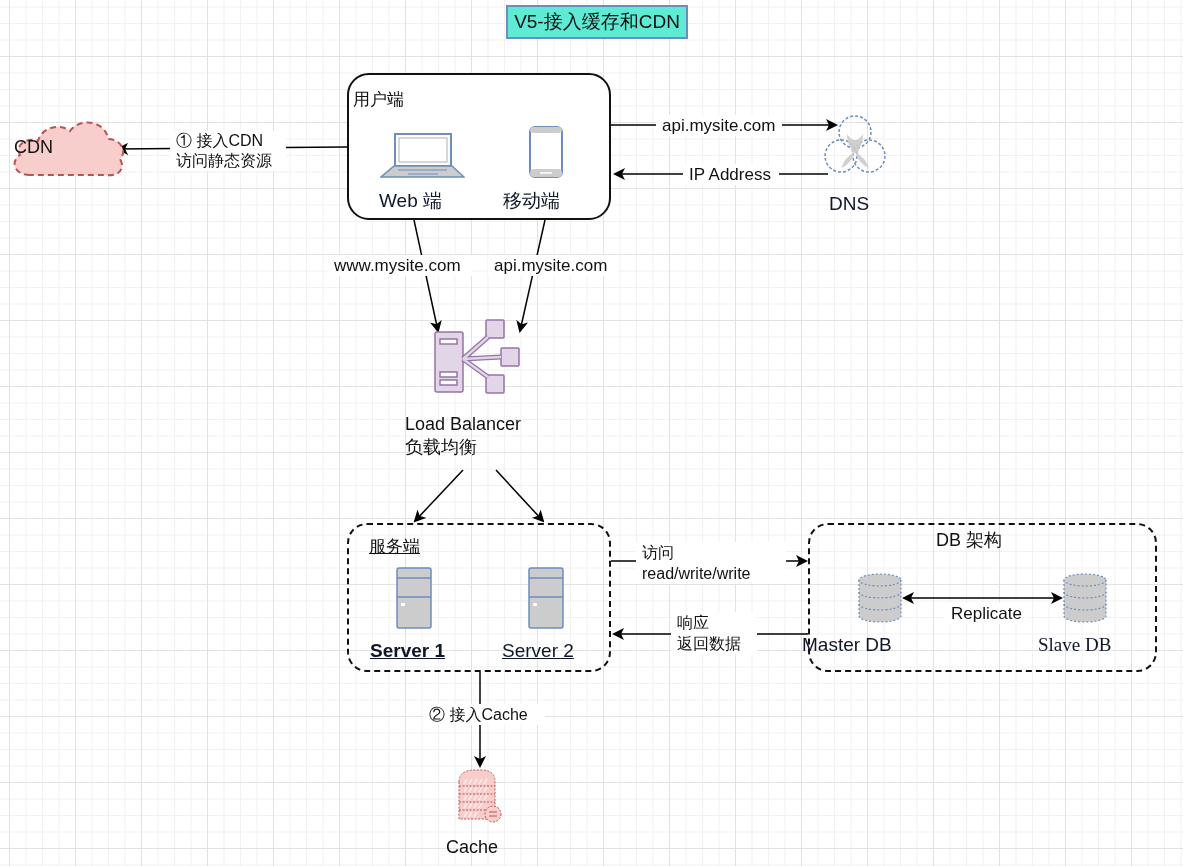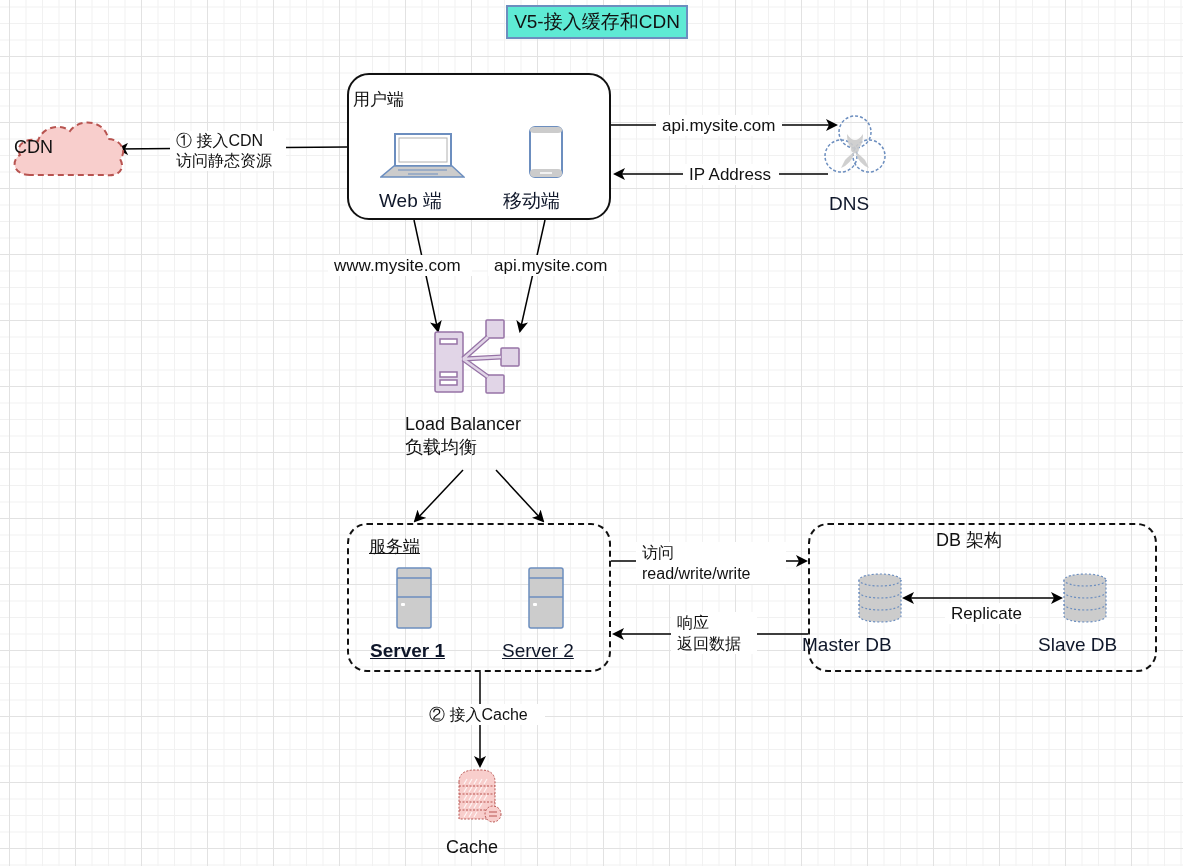--- a/index.html
+++ b/index.html
@@ -201,21 +201,21 @@
 <div class="abs" style="left:1062px;top:572px;width:46px;height:52px;">
   <svg width="46" height="52">
     <g stroke="#6c8ebf" stroke-width="1.2" stroke-dasharray="2,2" fill="#cccccc">
       <path d="M2,8 L2,44 A21,6 0 0 0 44,44 L44,8"></path>
       <ellipse cx="23" cy="8" rx="21" ry="6"></ellipse>
       <path d="M2,20 A21,6 0 0 0 44,20" fill="none"></path>
       <path d="M2,32 A21,6 0 0 0 44,32" fill="none"></path>
     </g>
   </svg>
 </div>
-<div class="lbl blue" style="left:1032px;top:634px;width:108px;font-size:19px;">Slave DB</div>
+<div class="lbl blue" style="left:1032px;top:634px;width:108px;font-size:19px;font-family:Liberation Serif, serif;">Slave DB</div>
 
 <div class="lbl bg" style="left:945px;top:572px;width:78px;margin-top:31px;">Replicate</div>
 
 <div class="lbl bg" style="left:423px;top:704px;width:116px;font-size:16px;">② 接入Cache</div>
 <div class="abs" style="left:457px;top:768px;width:46px;height:56px;">
   <svg width="46" height="56">
     <g stroke="#b85450" stroke-width="1" stroke-dasharray="2,1.5" fill="#f8cecc">
       <path d="M2,14 Q2,2 18,2 L24,2 Q38,2 38,14 L38,51 L2,51 Z"></path>
       <line x1="2" y1="18" x2="38" y2="18"></line>
       <line x1="2" y1="26" x2="38" y2="26"></line>

